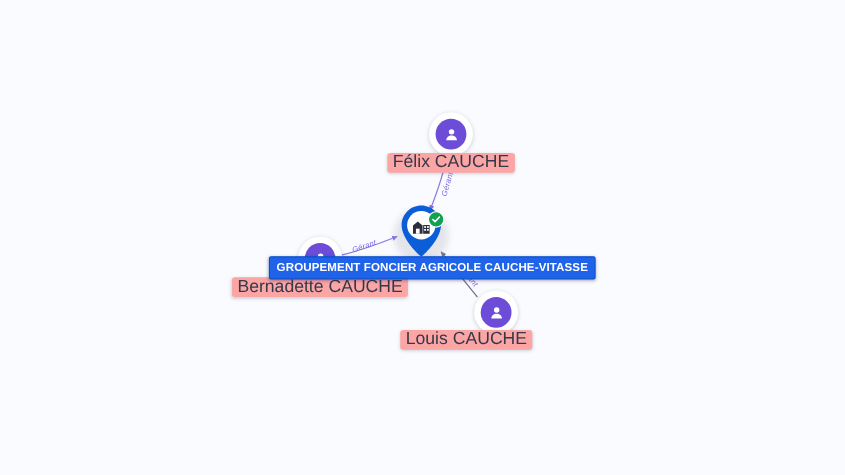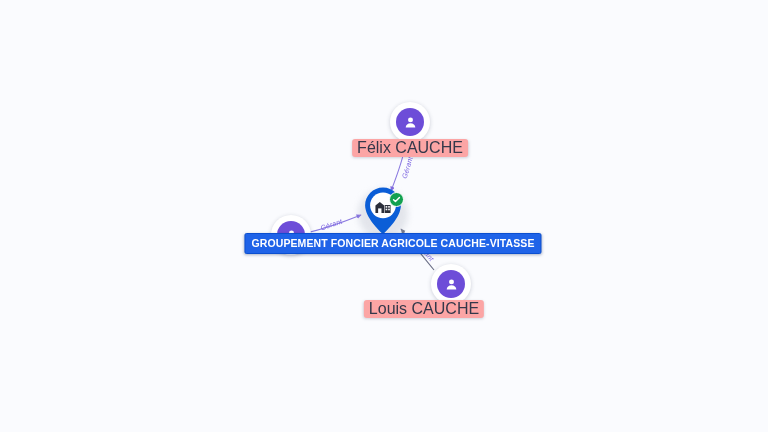--- a/index.html
+++ b/index.html
@@ -164,20 +164,21 @@
   <div class="node" style="left:291px; top:235px;">
     <div class="person-halo">
       <div class="person-disc">
         <svg width="17" height="17" viewBox="0 0 24 24" aria-hidden="true">
           <circle cx="12" cy="8.3" r="3.5" fill="#ffffff"></circle>
           <path d="M5.2 19.2c0-3.9 3.1-6.2 6.8-6.2s6.8 2.3 6.8 6.2z" fill="#ffffff"></path>
         </svg>
       </div>
     </div>
   </div>
+  <div class="node-label" style="left:291px; top:252px;">Bernadette CAUCHE</div>
 
   <div class="node" style="left:410px; top:122px;">
     <div class="person-halo">
       <div class="person-disc">
         <svg width="17" height="17" viewBox="0 0 24 24" aria-hidden="true">
           <circle cx="12" cy="8.3" r="3.5" fill="#ffffff"></circle>
           <path d="M5.2 19.2c0-3.9 3.1-6.2 6.8-6.2s6.8 2.3 6.8 6.2z" fill="#ffffff"></path>
         </svg>
       </div>
     </div>

